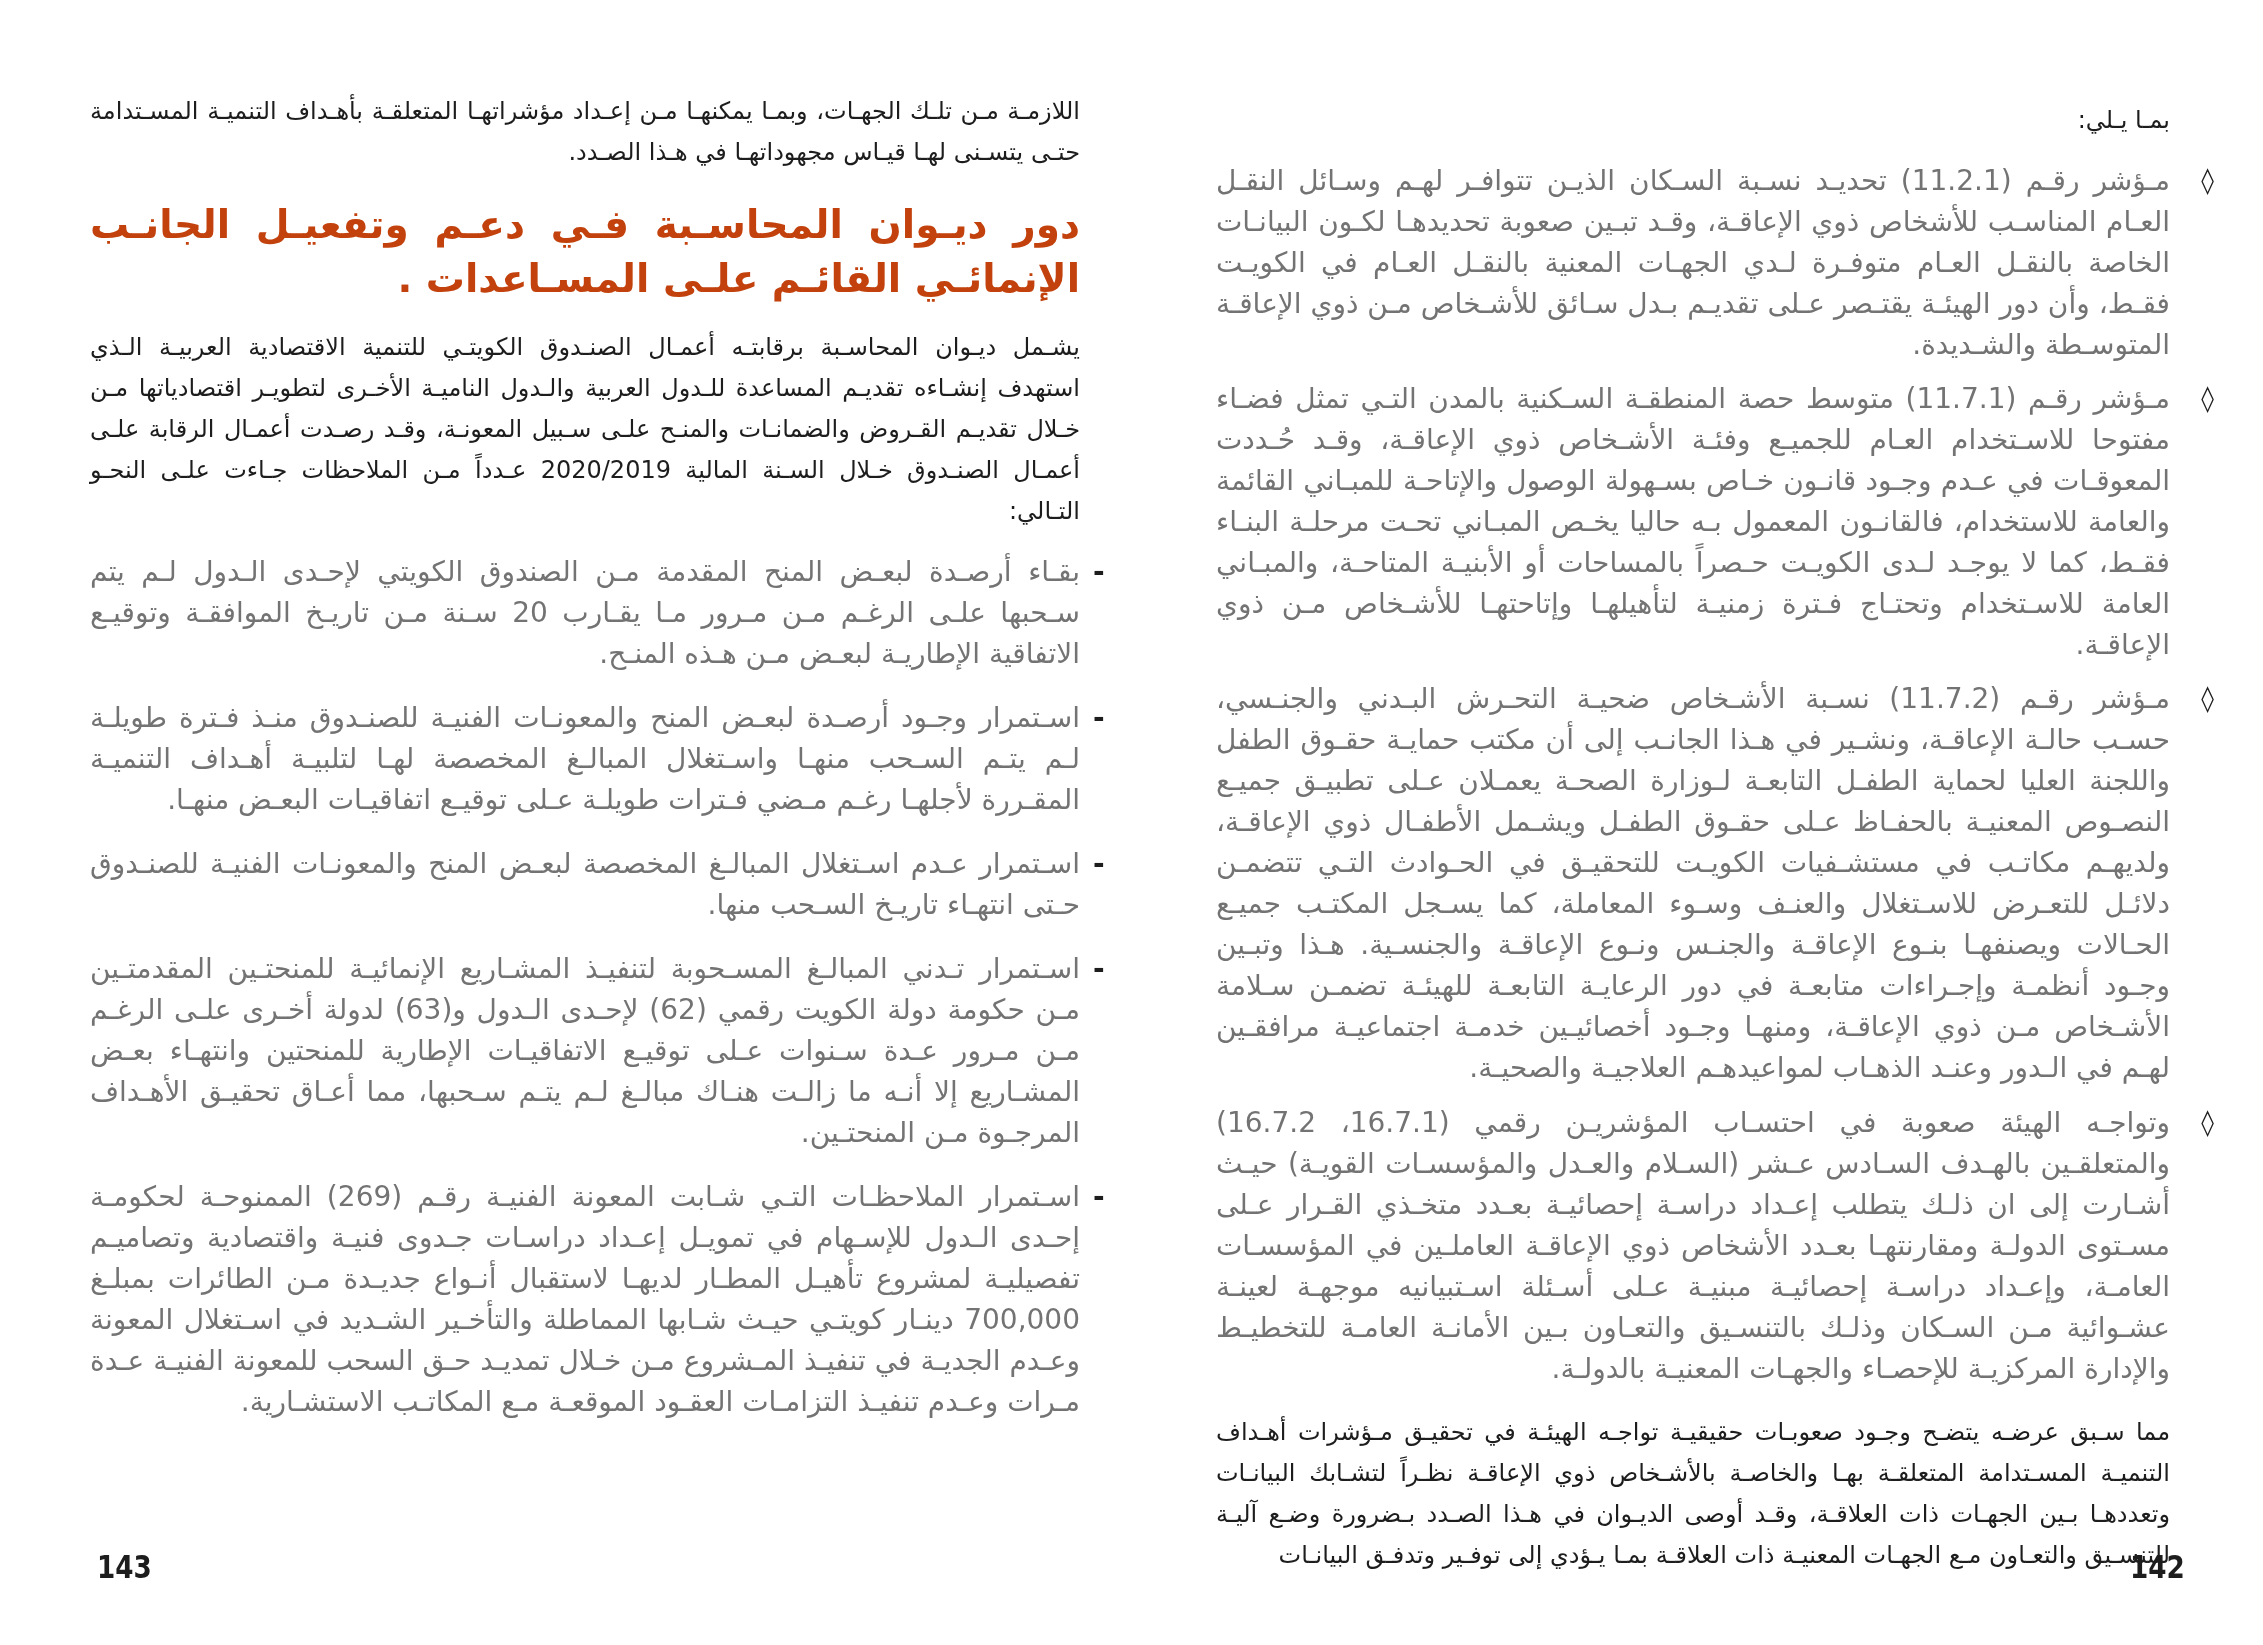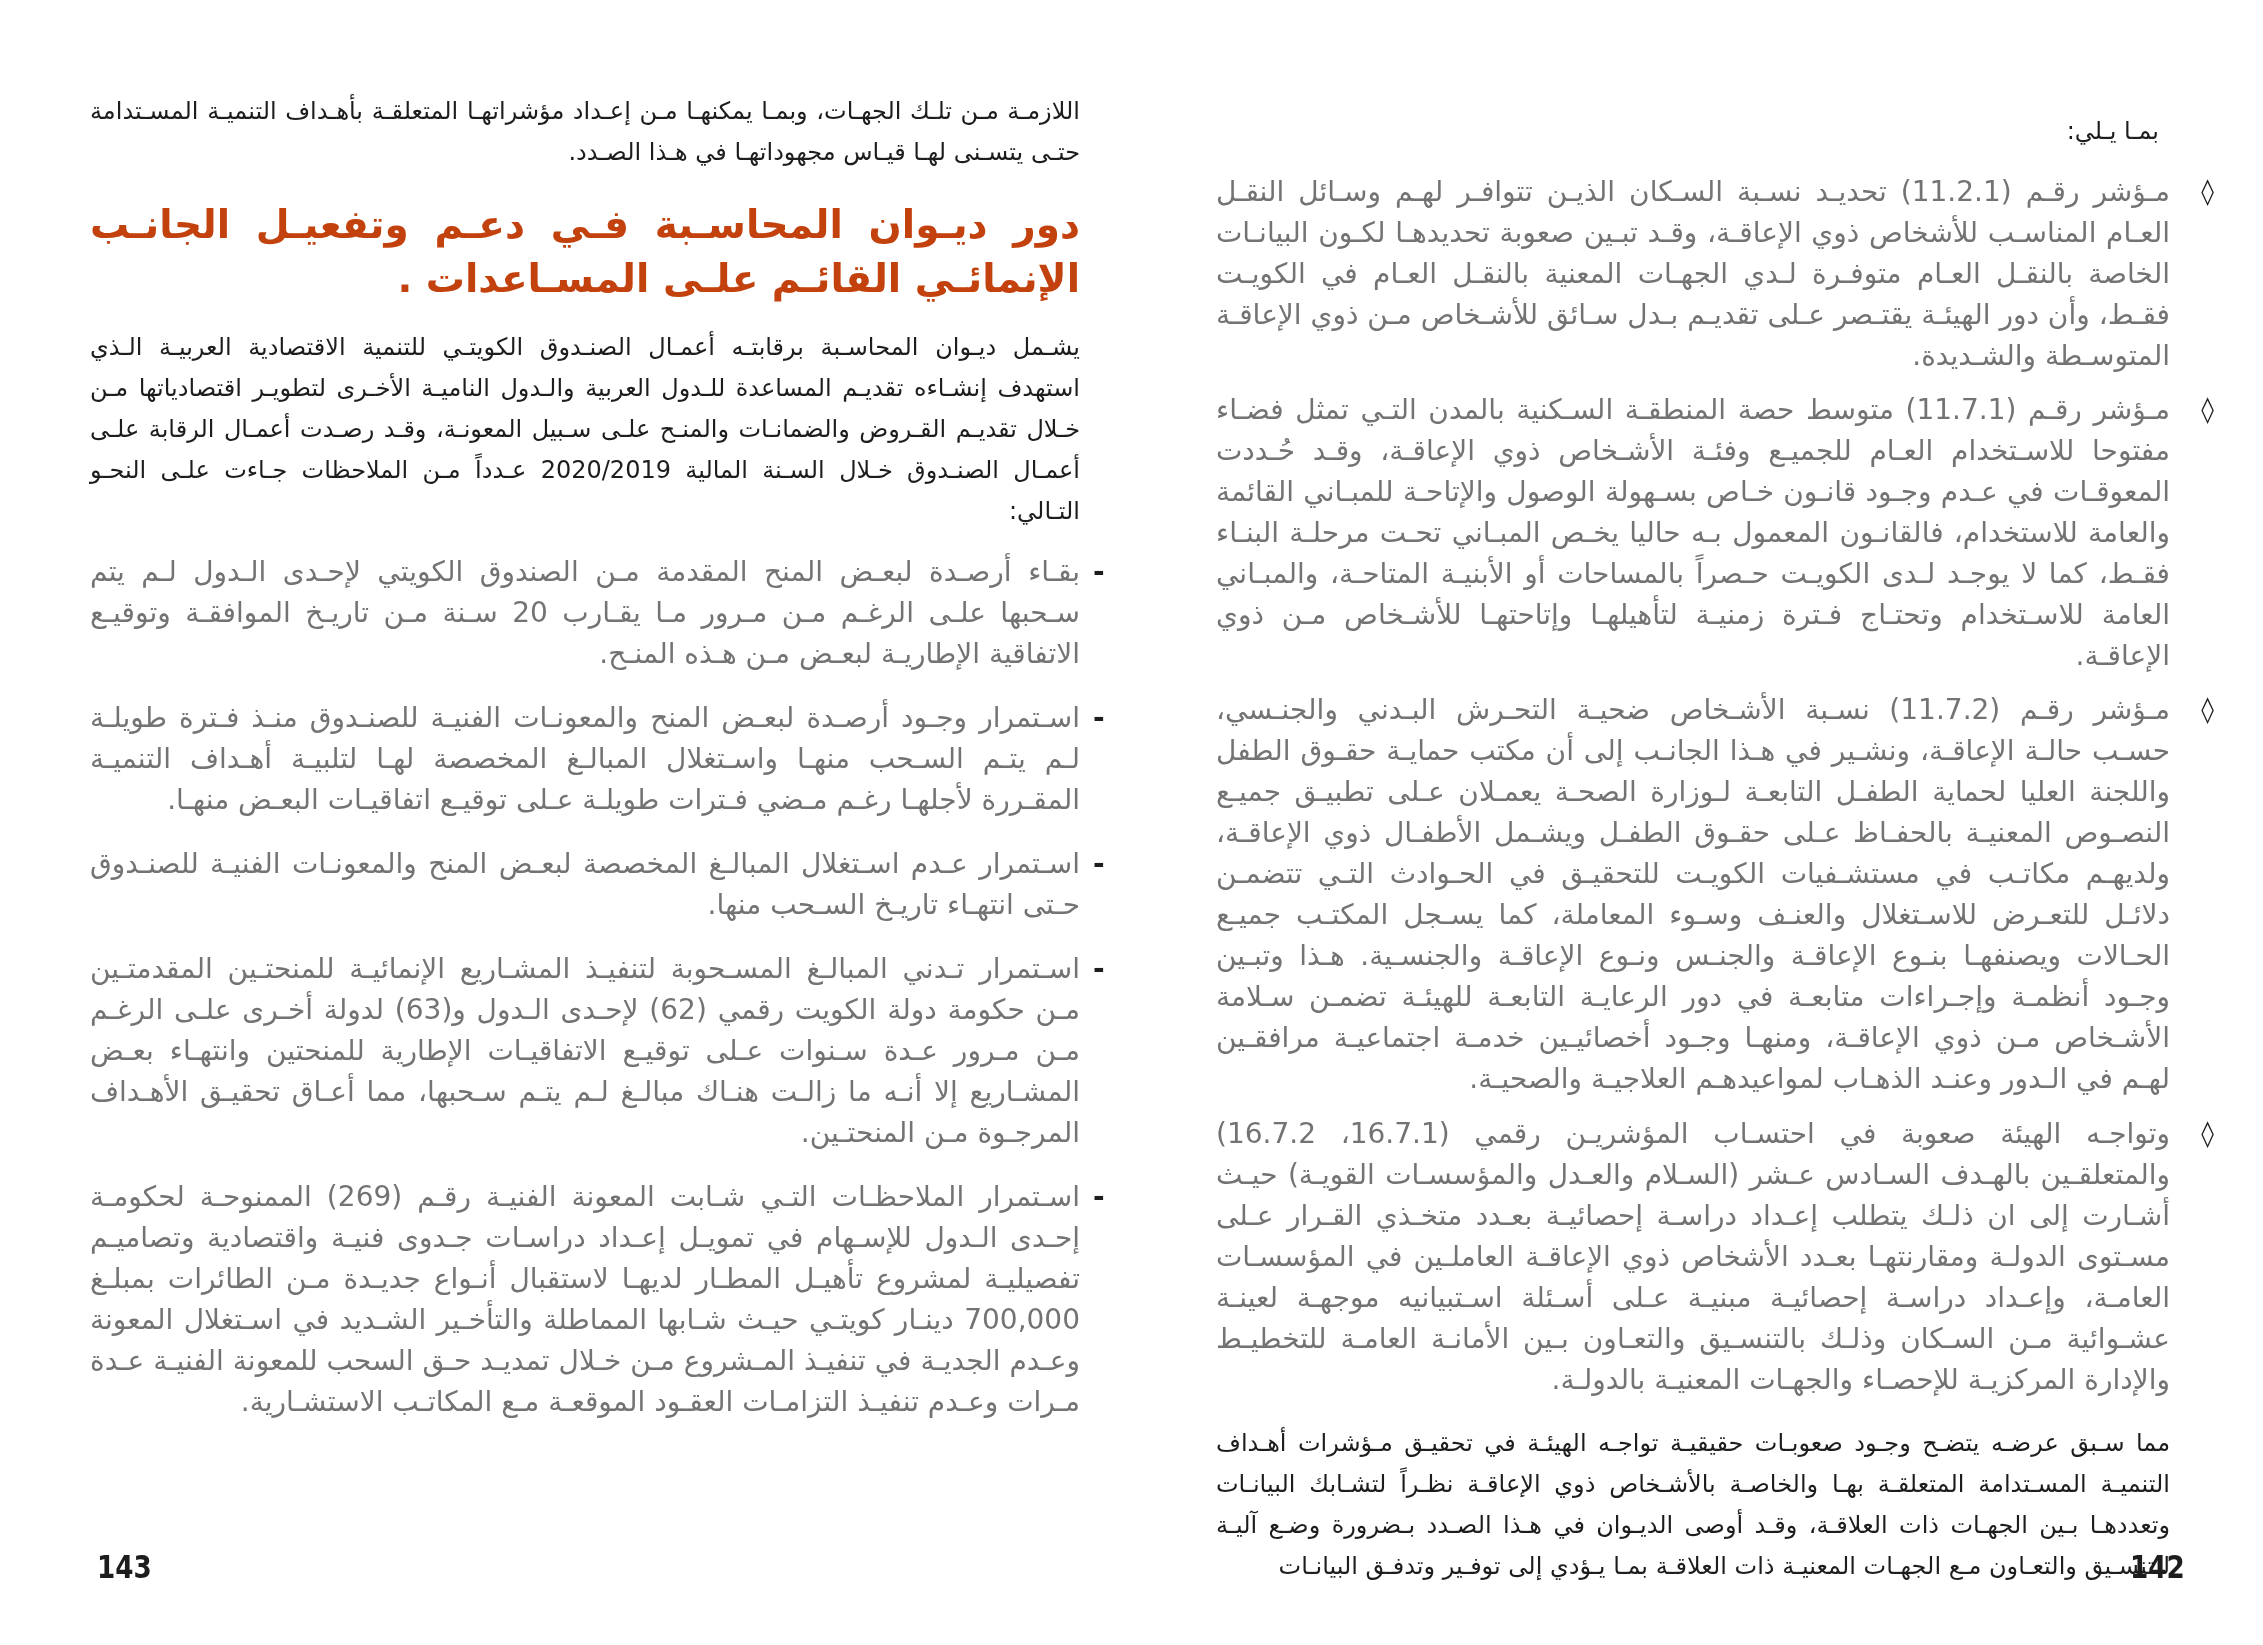--- a/index.html
+++ b/index.html
@@ -73,21 +73,21 @@
   .diamond-list .marker {
     right: -44px;
     font-size: 25.6px;
   }
   .dash-list .marker {
     right: -24.6px;
     font-size: 28px;
     font-weight: bold;
   }
   .lead-in {
-    margin: 11px;
+    margin: 0;
   }
   .closing-par {
     margin-top: 23px;
   }
   .mid-par {
     margin-top: 16px;
   }
   .pagenum {
     position: absolute;
     top: 1548px;

